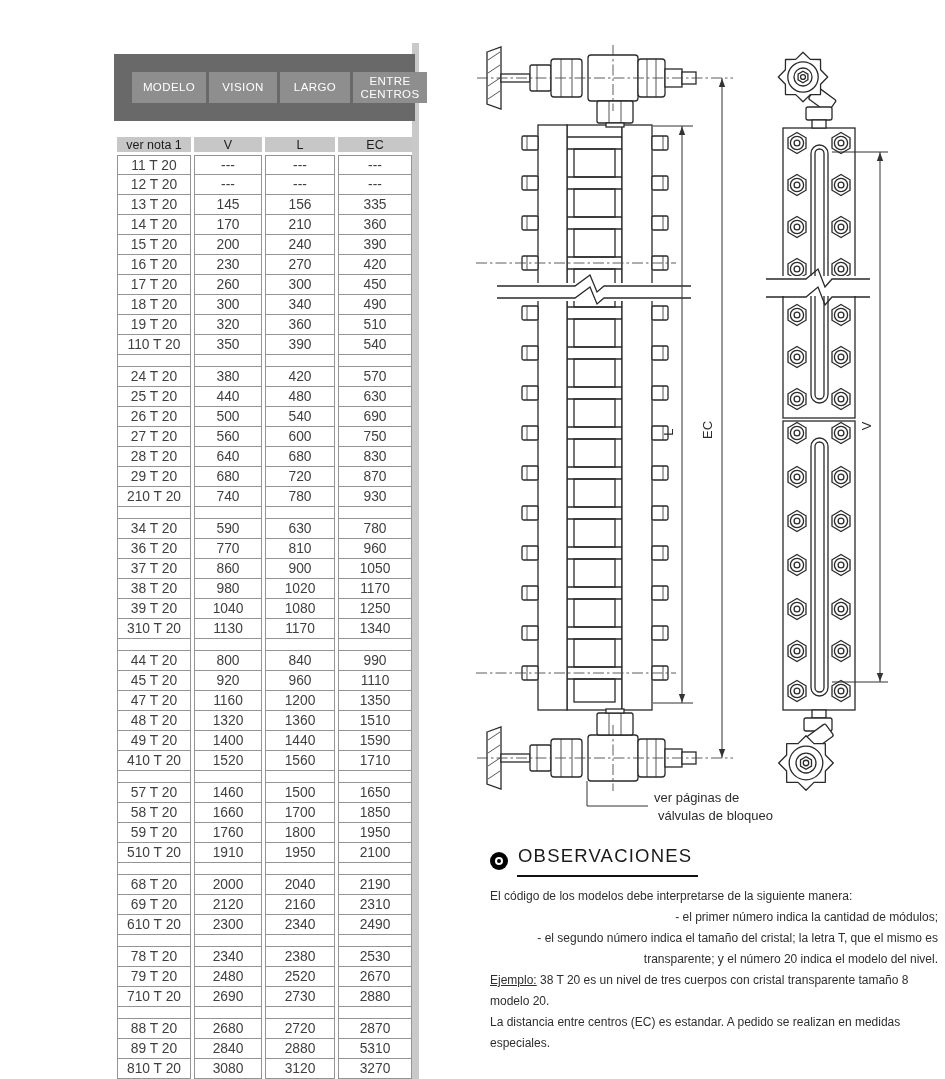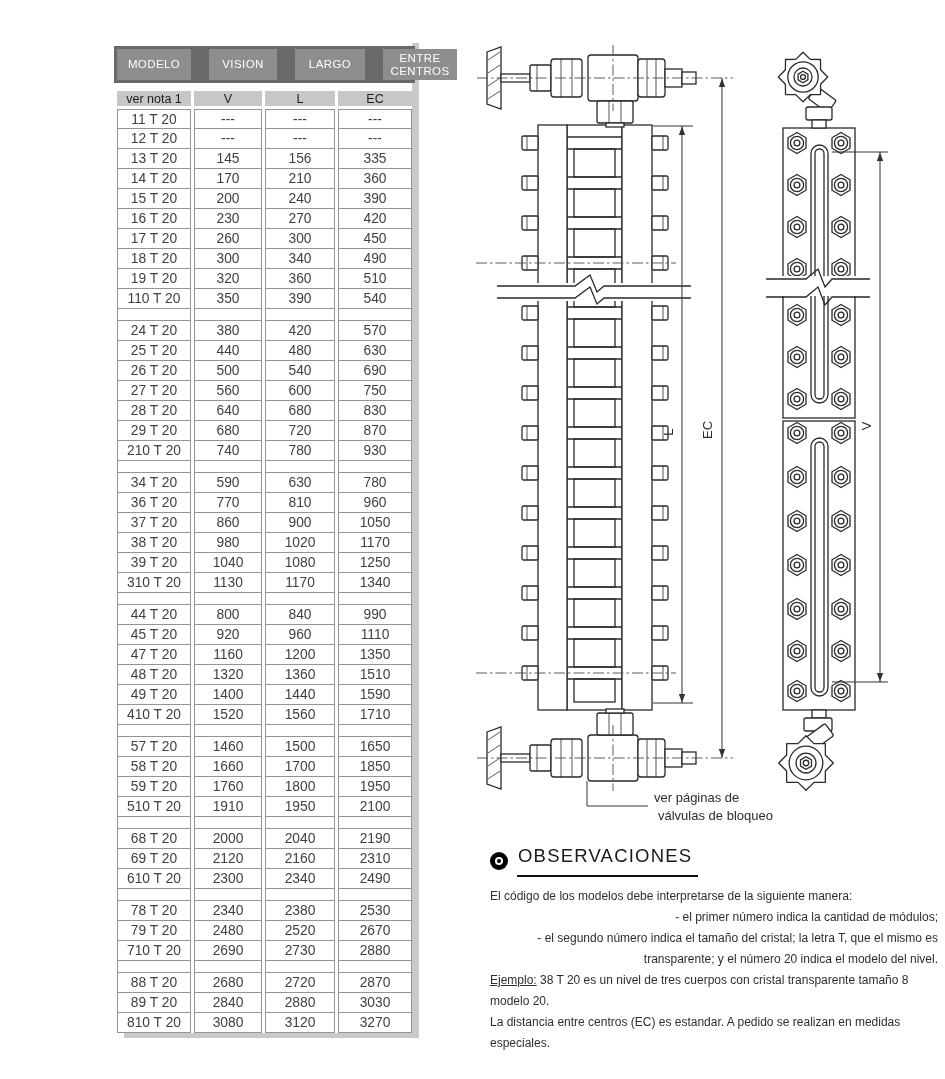--- a/index.html
+++ b/index.html
@@ -11,22 +11,22 @@
     --ink:#3f3f3f;
   }
   html,body{margin:0;padding:0;}
   body{
     width:945px;height:1079px;position:relative;background:#fff;overflow:hidden;
     font-family:"Liberation Sans",sans-serif;color:var(--ink);
   }
   
   .tbl{position:absolute;left:117px;top:38px;width:295px;box-shadow:7px 5px 0 var(--shadow);}
   .hdr{
-    background:var(--header-frame);margin:8px -3px;padding:3px;
-    display:grid;grid-template-columns:74px 68px 70px 74px;column-gap:18px;
+    background:var(--header-frame);margin:16px -3px;padding:18px;
+    display:grid;grid-template-columns:74px 68px 70px 74px;column-gap:3px;
   }
   .hcell{
     background:var(--header-bg);color:#fff;font-size:11.5px;letter-spacing:.4px;
     min-height:31px;display:flex;align-items:center;justify-content:center;
     text-align:center;line-height:12.5px;padding:1px 2px;box-sizing:border-box;
   }
   .subhdr{
     margin-top:2px;display:grid;grid-template-columns:74px 68px 70px 74px;column-gap:3px;
   }
   .scell{
@@ -269,21 +269,21 @@
       <div class="dc sep"></div>
       <div class="dc sep"></div>
       <div class="dc sep"></div>
       <div class="dc">88 T 20</div>
       <div class="dc">2680</div>
       <div class="dc">2720</div>
       <div class="dc">2870</div>
       <div class="dc">89 T 20</div>
       <div class="dc">2840</div>
       <div class="dc">2880</div>
-      <div class="dc">3030</div>
+      <div class="dc">5310</div>
       <div class="dc">810 T 20</div>
       <div class="dc">3080</div>
       <div class="dc">3120</div>
       <div class="dc">3270</div>
     </div>
 </div>
 
 <svg class="drawing" width="485" height="810" viewBox="460 30 485 810">
   <g id="draw-left">
       <rect x="567" y="125" width="55" height="585" class="s"></rect>

